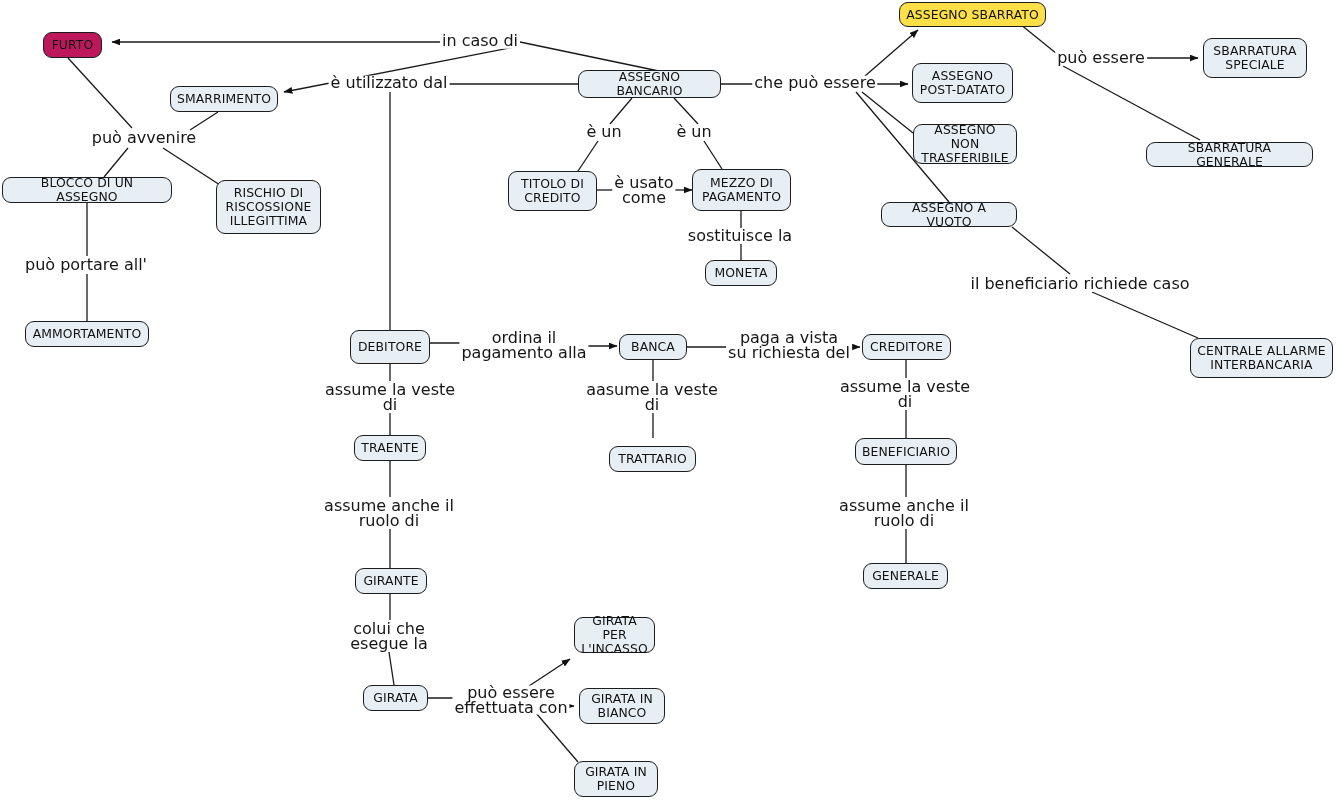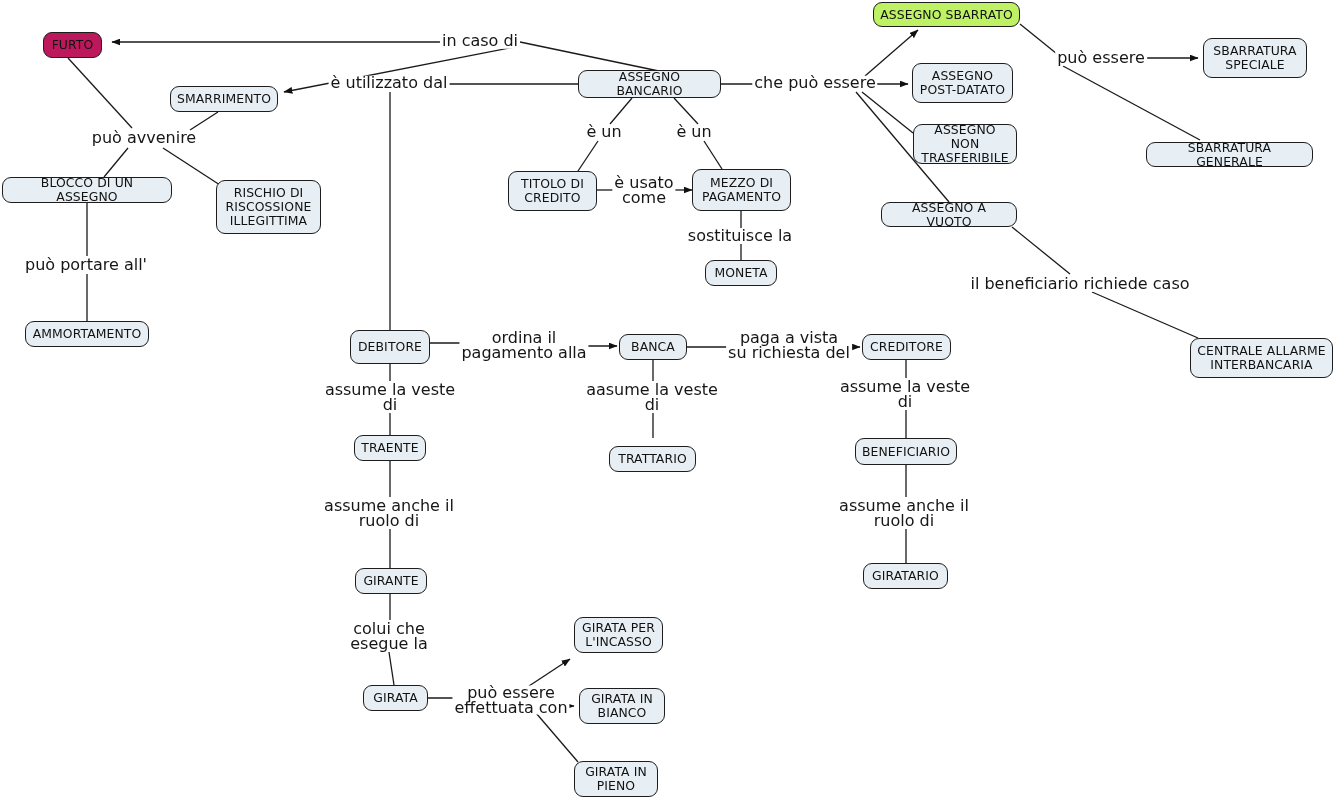--- a/index.html
+++ b/index.html
@@ -126,41 +126,41 @@
       <div class="node" style="left: 216px; top: 180px; width: 105px; height: 54px; background: rgb(232, 239, 244); border-color: rgb(29, 29, 29);">RISCHIO DI
 RISCOSSIONE
 ILLEGITTIMA</div>
       <div class="node" style="left: 25px; top: 321px; width: 124px; height: 26px; background: rgb(232, 239, 244); border-color: rgb(29, 29, 29);">AMMORTAMENTO</div>
       <div class="node" style="left: 578px; top: 70px; width: 143px; height: 28px; background: rgb(232, 239, 244); border-color: rgb(29, 29, 29);">ASSEGNO BANCARIO</div>
       <div class="node" style="left: 508px; top: 171px; width: 89px; height: 40px; background: rgb(232, 239, 244); border-color: rgb(29, 29, 29);">TITOLO DI
 CREDITO</div>
       <div class="node" style="left: 692px; top: 169px; width: 99px; height: 42px; background: rgb(232, 239, 244); border-color: rgb(29, 29, 29);">MEZZO DI
 PAGAMENTO</div>
       <div class="node" style="left: 705px; top: 260px; width: 72px; height: 26px; background: rgb(232, 239, 244); border-color: rgb(29, 29, 29);">MONETA</div>
-      <div class="node" style="left: 873px; top: 2px; width: 147px; height: 25px; background: #bef264; border-color: rgb(29, 29, 29);">ASSEGNO SBARRATO</div>
+      <div class="node" style="left: 899px; top: 2px; width: 147px; height: 25px; background: #fde047; border-color: rgb(29, 29, 29);">ASSEGNO SBARRATO</div>
       <div class="node" style="left: 912px; top: 63px; width: 101px; height: 40px; background: rgb(232, 239, 244); border-color: rgb(29, 29, 29);">ASSEGNO
 POST-DATATO</div>
       <div class="node" style="left: 913px; top: 124px; width: 104px; height: 40px; background: rgb(232, 239, 244); border-color: rgb(29, 29, 29);">ASSEGNO NON
 TRASFERIBILE</div>
       <div class="node" style="left: 881px; top: 202px; width: 136px; height: 25px; background: rgb(232, 239, 244); border-color: rgb(29, 29, 29);">ASSEGNO A VUOTO</div>
       <div class="node" style="left: 1203px; top: 38px; width: 104px; height: 40px; background: rgb(232, 239, 244); border-color: rgb(29, 29, 29);">SBARRATURA
 SPECIALE</div>
       <div class="node" style="left: 1146px; top: 142px; width: 167px; height: 25px; background: rgb(232, 239, 244); border-color: rgb(29, 29, 29);">SBARRATURA GENERALE</div>
       <div class="node" style="left: 1190px; top: 338px; width: 143px; height: 40px; background: rgb(232, 239, 244); border-color: rgb(29, 29, 29);">CENTRALE ALLARME
 INTERBANCARIA</div>
       <div class="node" style="left: 350px; top: 330px; width: 80px; height: 34px; background: rgb(232, 239, 244); border-color: rgb(29, 29, 29);">DEBITORE</div>
       <div class="node" style="left: 354px; top: 435px; width: 72px; height: 26px; background: rgb(232, 239, 244); border-color: rgb(29, 29, 29);">TRAENTE</div>
       <div class="node" style="left: 355px; top: 568px; width: 72px; height: 26px; background: rgb(232, 239, 244); border-color: rgb(29, 29, 29);">GIRANTE</div>
       <div class="node" style="left: 363px; top: 685px; width: 65px; height: 26px; background: rgb(232, 239, 244); border-color: rgb(29, 29, 29);">GIRATA</div>
       <div class="node" style="left: 619px; top: 334px; width: 68px; height: 26px; background: rgb(232, 239, 244); border-color: rgb(29, 29, 29);">BANCA</div>
       <div class="node" style="left: 609px; top: 438px; width: 87px; height: 26px; background: rgb(232, 239, 244); border-color: rgb(29, 29, 29); margin-top: 8px;">TRATTARIO</div>
       <div class="node" style="left: 862px; top: 334px; width: 89px; height: 26px; background: rgb(232, 239, 244); border-color: rgb(29, 29, 29);">CREDITORE</div>
       <div class="node" style="left: 855px; top: 438px; width: 102px; height: 27px; background: rgb(232, 239, 244); border-color: rgb(29, 29, 29);">BENEFICIARIO</div>
-      <div class="node" style="left: 863px; top: 563px; width: 85px; height: 26px; background: rgb(232, 239, 244); border-color: rgb(29, 29, 29);">GIRATARIO</div>
-      <div class="node" style="left: 574px; top: 617px; width: 89px; height: 36px; background: rgb(232, 239, 244); border-color: rgb(29, 29, 29);">GIRATA PER
+      <div class="node" style="left: 863px; top: 563px; width: 85px; height: 26px; background: rgb(232, 239, 244); border-color: rgb(29, 29, 29);">GENERALE</div>
+      <div class="node" style="left: 574px; top: 617px; width: 81px; height: 36px; background: rgb(232, 239, 244); border-color: rgb(29, 29, 29);">GIRATA PER
 L'INCASSO</div>
       <div class="node" style="left: 579px; top: 688px; width: 86px; height: 36px; background: rgb(232, 239, 244); border-color: rgb(29, 29, 29);">GIRATA IN
 BIANCO</div>
       <div class="node" style="left: 574px; top: 761px; width: 84px; height: 36px; background: rgb(232, 239, 244); border-color: rgb(29, 29, 29);">GIRATA IN
 PIENO</div>
     </div>
   <div id="label-layer">
       <div class="link-label" style="left: 480px; top: 41px;">in caso di</div>
       <div class="link-label" style="left: 389px; top: 83px;">è utilizzato dal</div>
       <div class="link-label" style="left: 144px; top: 138px;">può avvenire</div>

